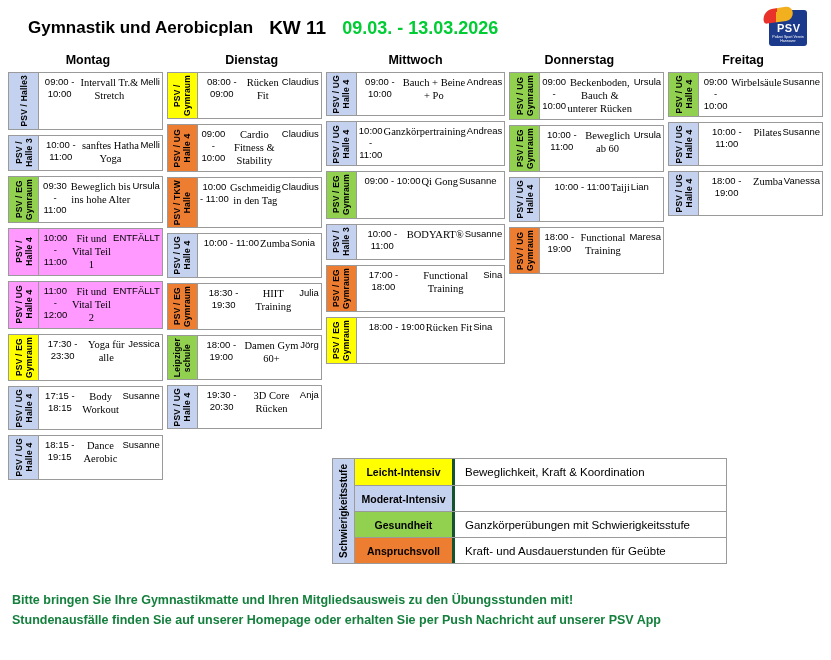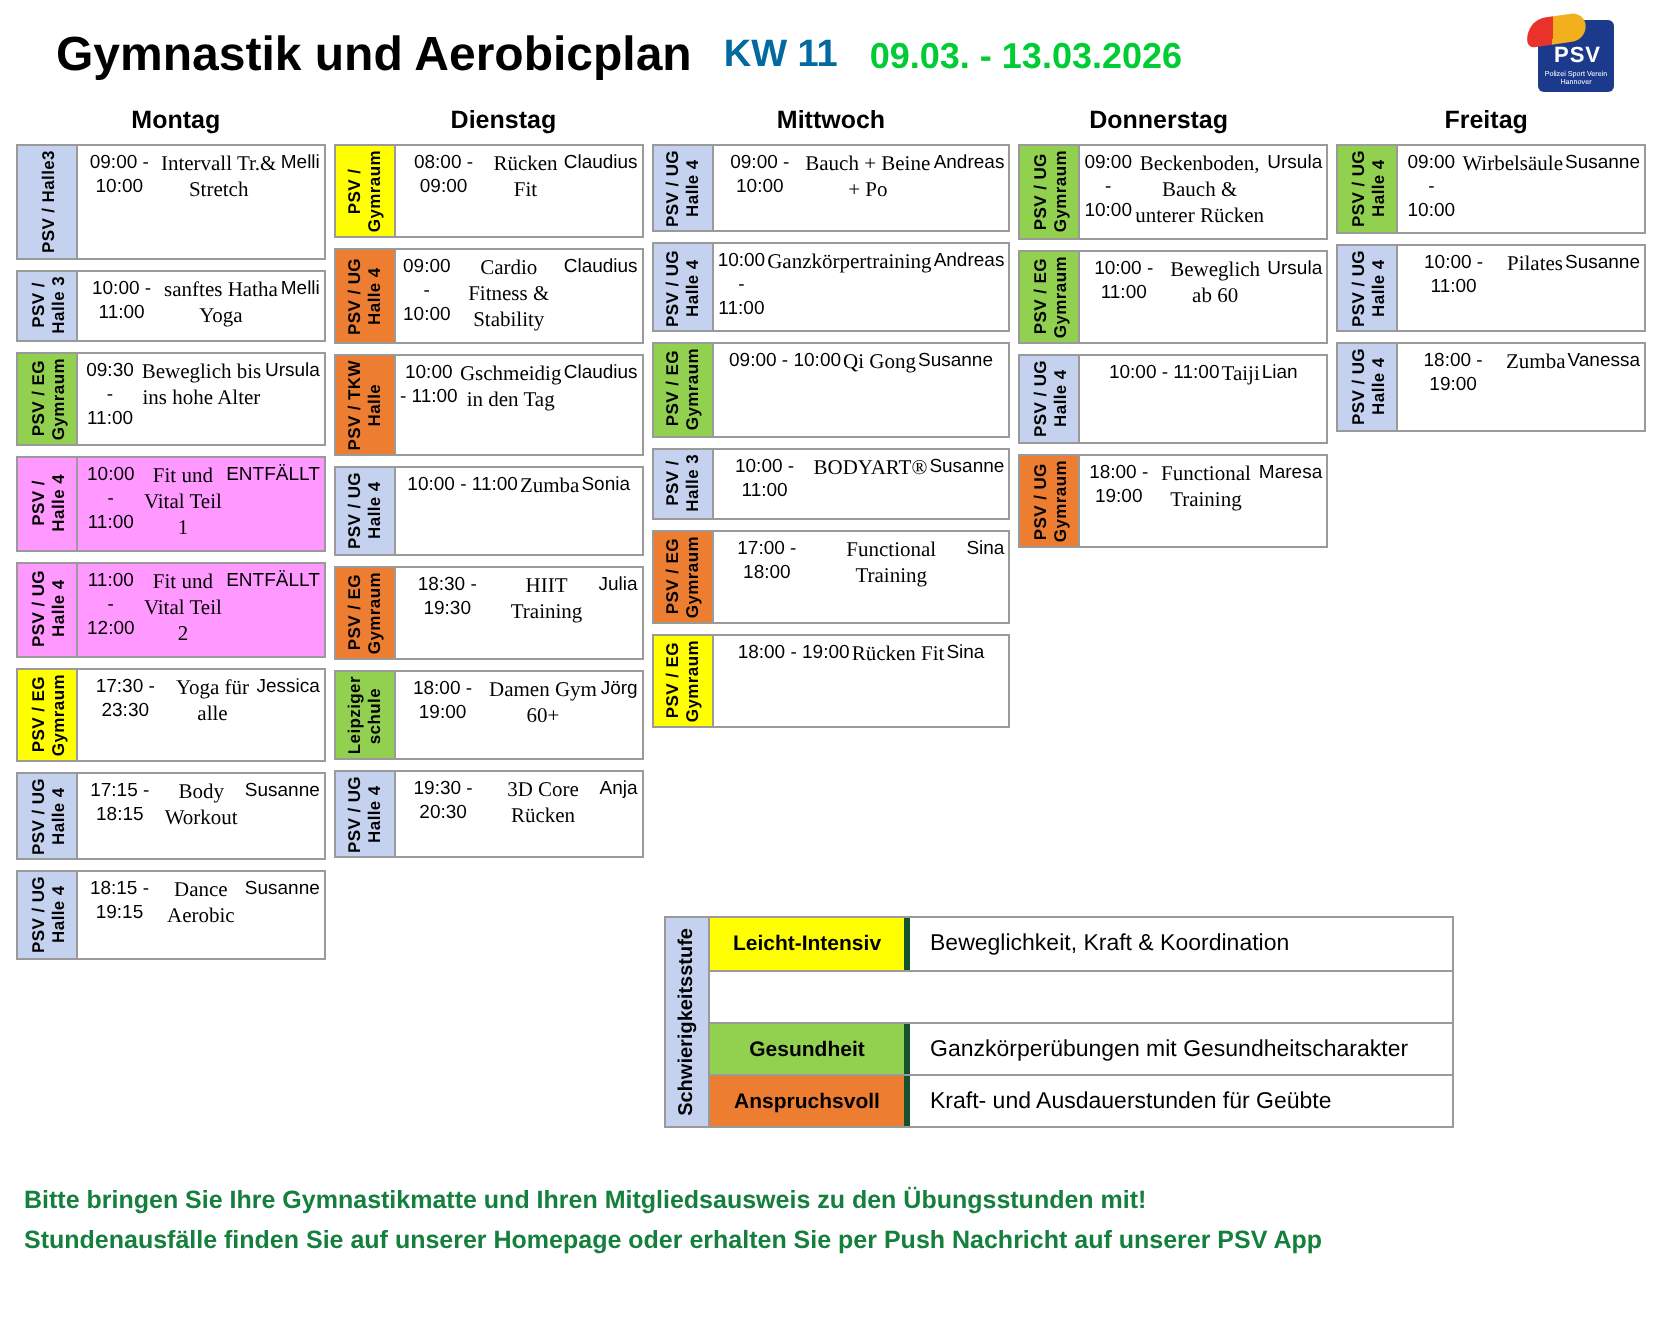--- a/index.html
+++ b/index.html
@@ -14,29 +14,29 @@
   .page { position: relative; width: 831px; height: 660px; }
 
   
   .header {
     display: flex;
     align-items: center;
     padding: 8px 10px 2px 28px;
     gap: 16px;
   }
   .title {
-    font-size: 24px;
+    font-size: 17px;
     font-weight: bold;
     color: #000;
     white-space: nowrap;
   }
   .kw {
     font-size: 19px;
     font-weight: bold;
-    color: #0369a1;
+    color: #000000;
     white-space: nowrap;
   }
   .daterange {
     font-size: 18px;
     font-weight: bold;
     color: #00cc33;
     white-space: nowrap;
   }
   .logo {
     margin-left: auto;
@@ -556,24 +556,25 @@
   <div class="legend">
     <div class="lbl">
       <span>Schwierigkeitsstufe</span>
     </div>
     <div class="rows" id="legend-rows">
         <div class="row">
           <div class="sw bg-yellow">Leicht-Intensiv</div>
           <div class="desc">Beweglichkeit, Kraft &amp; Koordination</div>
         </div>
         <div class="row">
+          <div class="sw bg-blue">Moderat-Intensiv</div>
         </div>
         <div class="row">
           <div class="sw bg-green">Gesundheit</div>
-          <div class="desc">Ganzkörperübungen mit Gesundheitscharakter</div>
+          <div class="desc">Ganzkörperübungen mit Schwierigkeitsstufe</div>
         </div>
         <div class="row">
           <div class="sw bg-orange">Anspruchsvoll</div>
           <div class="desc">Kraft- und Ausdauerstunden für Geübte</div>
         </div>
       </div>
   </div>
 
   <div class="footer">
     <p>Bitte bringen Sie Ihre Gymnastikmatte und Ihren Mitgliedsausweis zu den Übungsstunden mit!</p>

